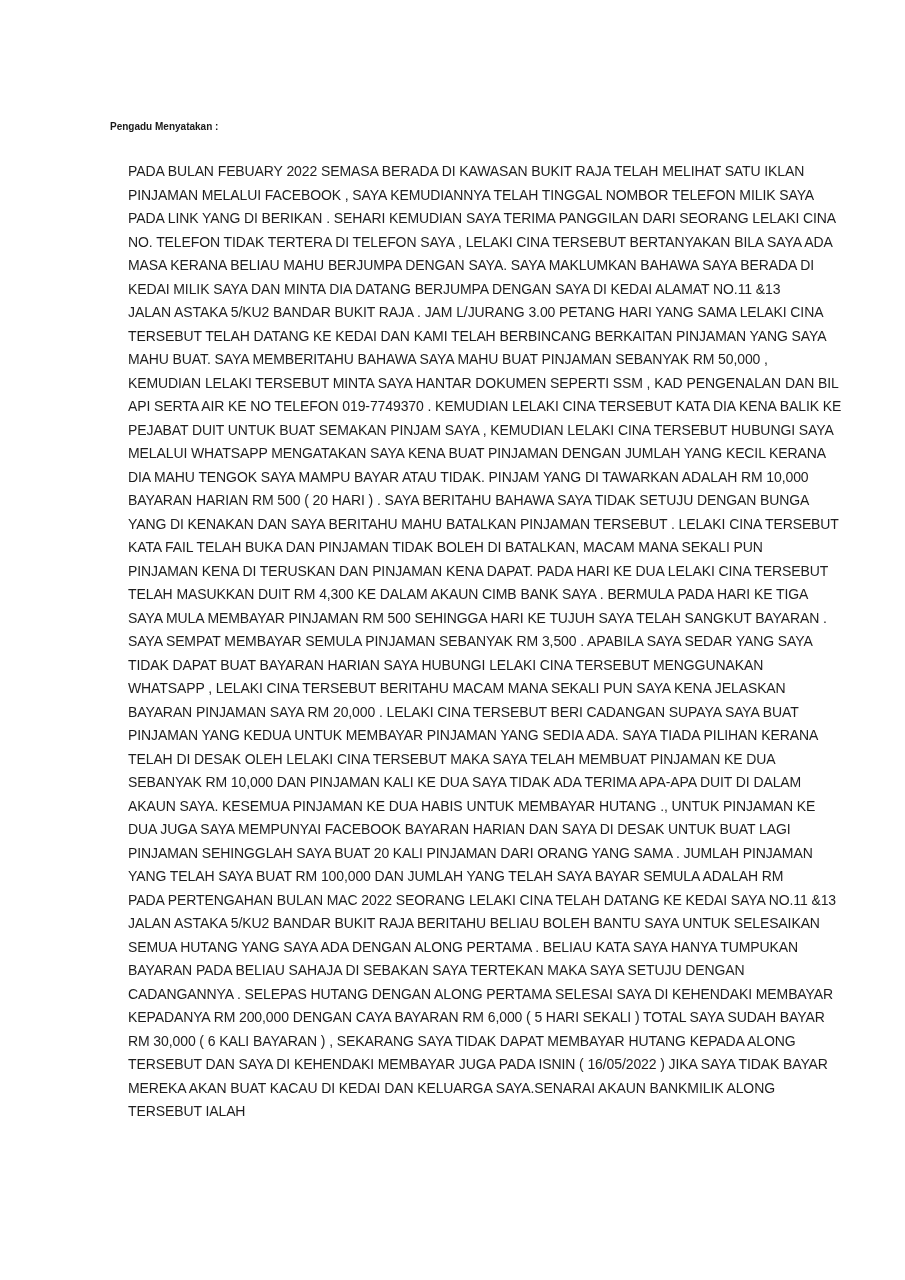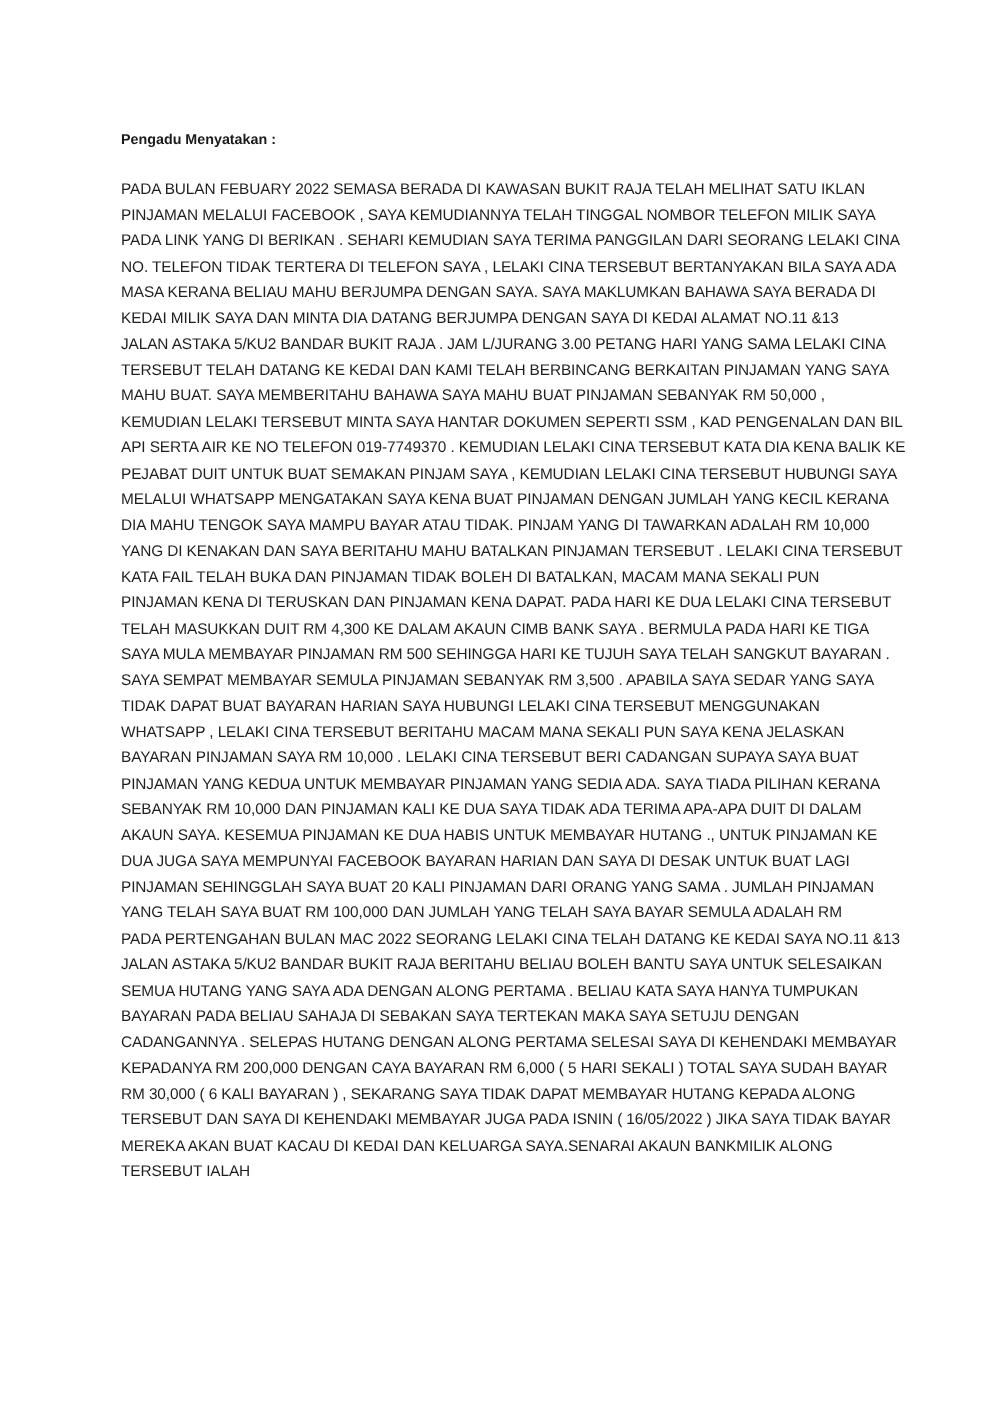--- a/index.html
+++ b/index.html
@@ -16,28 +16,28 @@
     font-family: "Liberation Sans", sans-serif;
     color: #1e1e1e;
   }
   .content {
     position: absolute;
     left: 110px;
     top: 118px;
     width: 730px;
   }
   .heading {
-    font-size: 13px;
+    font-size: 10px;
     font-weight: bold;
     line-height: 18px;
     color: #1a1a1a;
     margin: 0 0 24px 0;
   }
   .body-lines {
-    margin: 0;
+    margin: 18px;
   }
   .line {
     font-size: 14px;
     line-height: 23.5px;
     letter-spacing: -0.1px;
     white-space: nowrap;
     color: #1e1e1e;
   }
 </style>
 </head>
@@ -54,30 +54,32 @@
         <div class="line">MASA KERANA BELIAU MAHU BERJUMPA DENGAN SAYA. SAYA MAKLUMKAN BAHAWA SAYA BERADA DI</div>
         <div class="line">KEDAI MILIK SAYA DAN MINTA DIA DATANG BERJUMPA DENGAN SAYA DI KEDAI ALAMAT NO.11 &amp;13</div>
         <div class="line">JALAN ASTAKA 5/KU2 BANDAR BUKIT RAJA . JAM L/JURANG 3.00 PETANG HARI YANG SAMA LELAKI CINA</div>
         <div class="line">TERSEBUT TELAH DATANG KE KEDAI DAN KAMI TELAH BERBINCANG BERKAITAN PINJAMAN YANG SAYA</div>
         <div class="line">MAHU BUAT. SAYA MEMBERITAHU BAHAWA SAYA MAHU BUAT PINJAMAN SEBANYAK RM 50,000 ,</div>
         <div class="line">KEMUDIAN LELAKI TERSEBUT MINTA SAYA HANTAR DOKUMEN SEPERTI SSM , KAD PENGENALAN DAN BIL</div>
         <div class="line">API SERTA AIR KE NO TELEFON 019-7749370 . KEMUDIAN LELAKI CINA TERSEBUT KATA DIA KENA BALIK KE</div>
         <div class="line">PEJABAT DUIT UNTUK BUAT SEMAKAN PINJAM SAYA , KEMUDIAN LELAKI CINA TERSEBUT HUBUNGI SAYA</div>
         <div class="line">MELALUI WHATSAPP MENGATAKAN SAYA KENA BUAT PINJAMAN DENGAN JUMLAH YANG KECIL KERANA</div>
         <div class="line">DIA MAHU TENGOK SAYA MAMPU BAYAR ATAU TIDAK. PINJAM YANG DI TAWARKAN ADALAH RM 10,000</div>
+        <div class="line">BAYARAN HARIAN RM 500 ( 20 HARI ) . SAYA BERITAHU BAHAWA SAYA TIDAK SETUJU DENGAN BUNGA</div>
         <div class="line">YANG DI KENAKAN DAN SAYA BERITAHU MAHU BATALKAN PINJAMAN TERSEBUT . LELAKI CINA TERSEBUT</div>
         <div class="line">KATA FAIL TELAH BUKA DAN PINJAMAN TIDAK BOLEH DI BATALKAN, MACAM MANA SEKALI PUN</div>
         <div class="line">PINJAMAN KENA DI TERUSKAN DAN PINJAMAN KENA DAPAT. PADA HARI KE DUA LELAKI CINA TERSEBUT</div>
         <div class="line">TELAH MASUKKAN DUIT RM 4,300 KE DALAM AKAUN CIMB BANK SAYA . BERMULA PADA HARI KE TIGA</div>
         <div class="line">SAYA MULA MEMBAYAR PINJAMAN RM 500 SEHINGGA HARI KE TUJUH SAYA TELAH SANGKUT BAYARAN .</div>
         <div class="line">SAYA SEMPAT MEMBAYAR SEMULA PINJAMAN SEBANYAK RM 3,500 . APABILA SAYA SEDAR YANG SAYA</div>
         <div class="line">TIDAK DAPAT BUAT BAYARAN HARIAN SAYA HUBUNGI LELAKI CINA TERSEBUT MENGGUNAKAN</div>
         <div class="line">WHATSAPP , LELAKI CINA TERSEBUT BERITAHU MACAM MANA SEKALI PUN SAYA KENA JELASKAN</div>
-        <div class="line">BAYARAN PINJAMAN SAYA RM 10,000 . LELAKI CINA TERSEBUT BERI CADANGAN SUPAYA SAYA BUAT</div>
+        <div class="line">BAYARAN PINJAMAN SAYA RM 20,000 . LELAKI CINA TERSEBUT BERI CADANGAN SUPAYA SAYA BUAT</div>
         <div class="line">PINJAMAN YANG KEDUA UNTUK MEMBAYAR PINJAMAN YANG SEDIA ADA. SAYA TIADA PILIHAN KERANA</div>
+        <div class="line">TELAH DI DESAK OLEH LELAKI CINA TERSEBUT MAKA SAYA TELAH MEMBUAT PINJAMAN KE DUA</div>
         <div class="line">SEBANYAK RM 10,000 DAN PINJAMAN KALI KE DUA SAYA TIDAK ADA TERIMA APA-APA DUIT DI DALAM</div>
         <div class="line">AKAUN SAYA. KESEMUA PINJAMAN KE DUA HABIS UNTUK MEMBAYAR HUTANG ., UNTUK PINJAMAN KE</div>
         <div class="line">DUA JUGA SAYA MEMPUNYAI FACEBOOK BAYARAN HARIAN DAN SAYA DI DESAK UNTUK BUAT LAGI</div>
         <div class="line">PINJAMAN SEHINGGLAH SAYA BUAT 20 KALI PINJAMAN DARI ORANG YANG SAMA . JUMLAH PINJAMAN</div>
         <div class="line">YANG TELAH SAYA BUAT RM 100,000 DAN JUMLAH YANG TELAH SAYA BAYAR SEMULA ADALAH RM</div>
         <div class="line">PADA PERTENGAHAN BULAN MAC 2022 SEORANG LELAKI CINA TELAH DATANG KE KEDAI SAYA NO.11 &amp;13</div>
         <div class="line">JALAN ASTAKA 5/KU2 BANDAR BUKIT RAJA BERITAHU BELIAU BOLEH BANTU SAYA UNTUK SELESAIKAN</div>
         <div class="line">SEMUA HUTANG YANG SAYA ADA DENGAN ALONG PERTAMA . BELIAU KATA SAYA HANYA TUMPUKAN</div>
         <div class="line">BAYARAN PADA BELIAU SAHAJA DI SEBAKAN SAYA TERTEKAN MAKA SAYA SETUJU DENGAN</div>
         <div class="line">CADANGANNYA . SELEPAS HUTANG DENGAN ALONG PERTAMA SELESAI SAYA DI KEHENDAKI MEMBAYAR</div>

